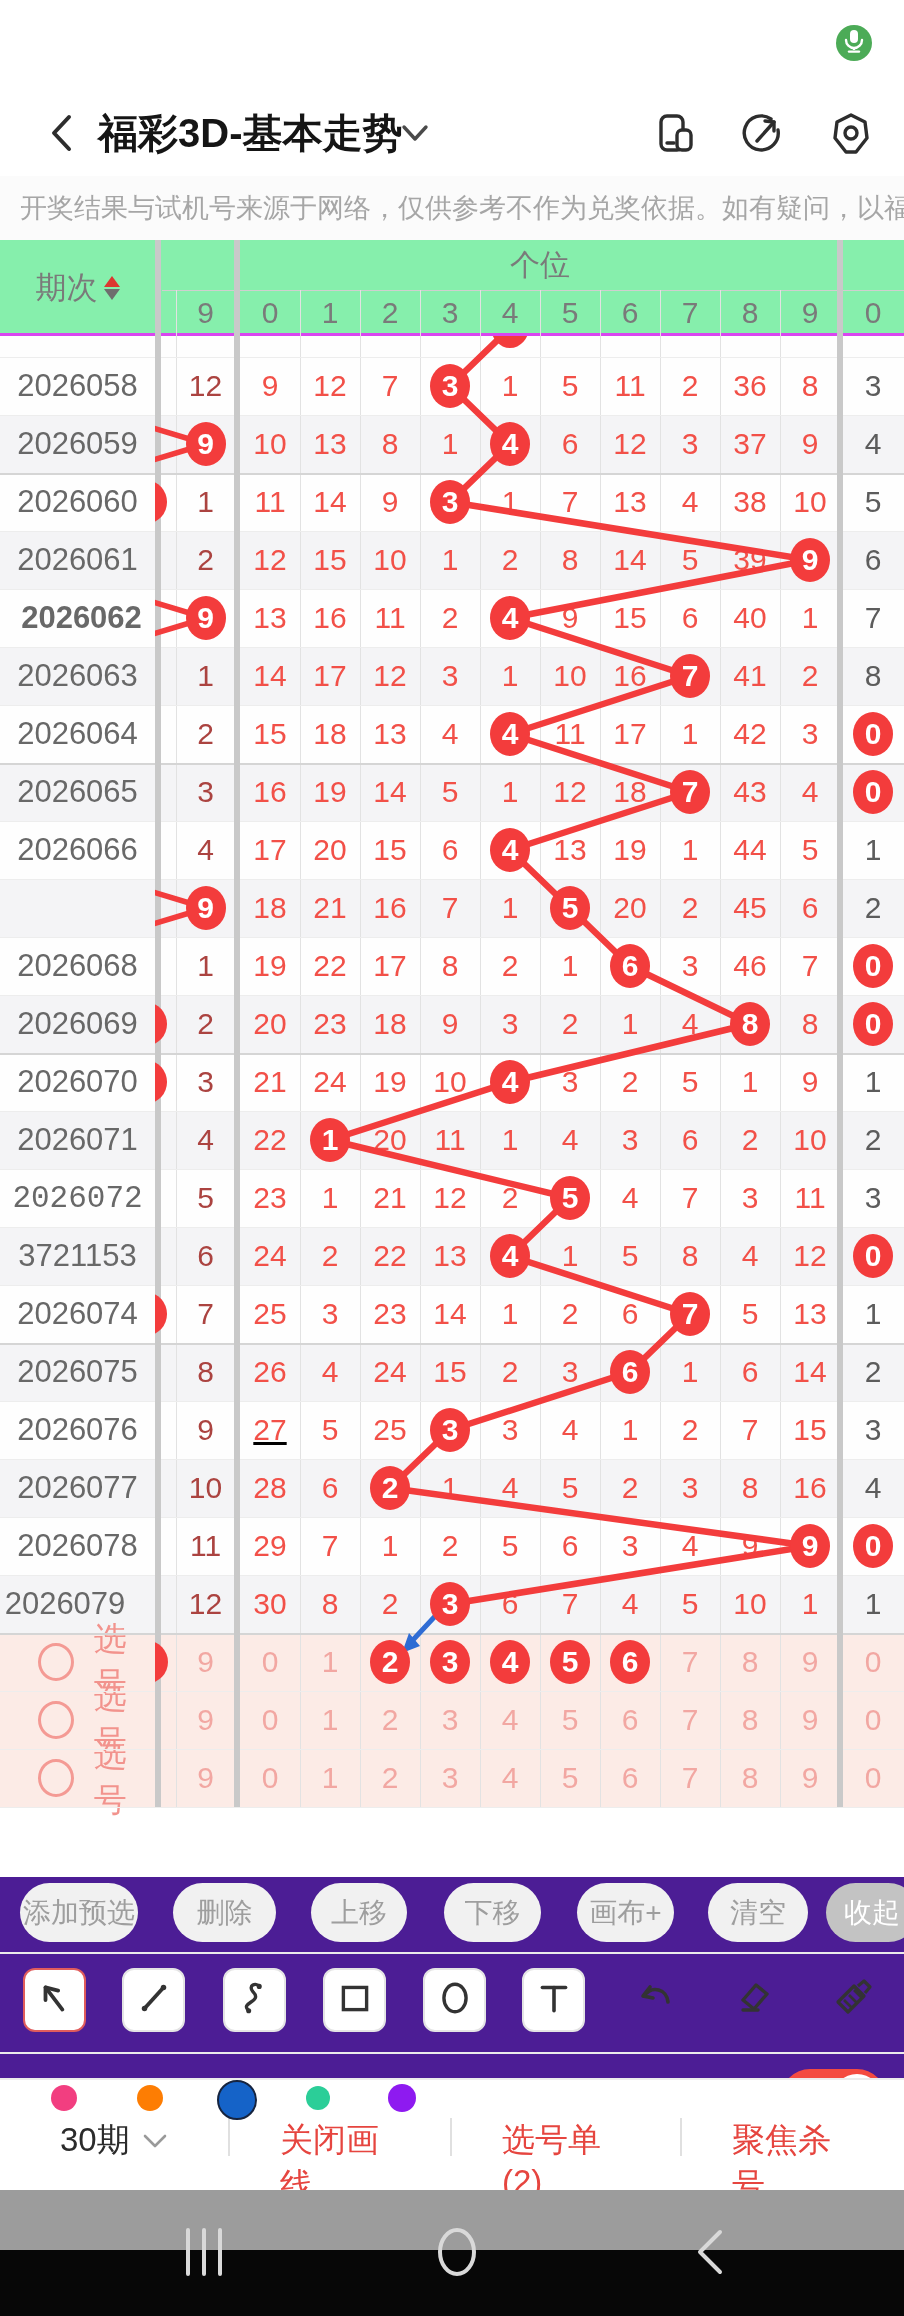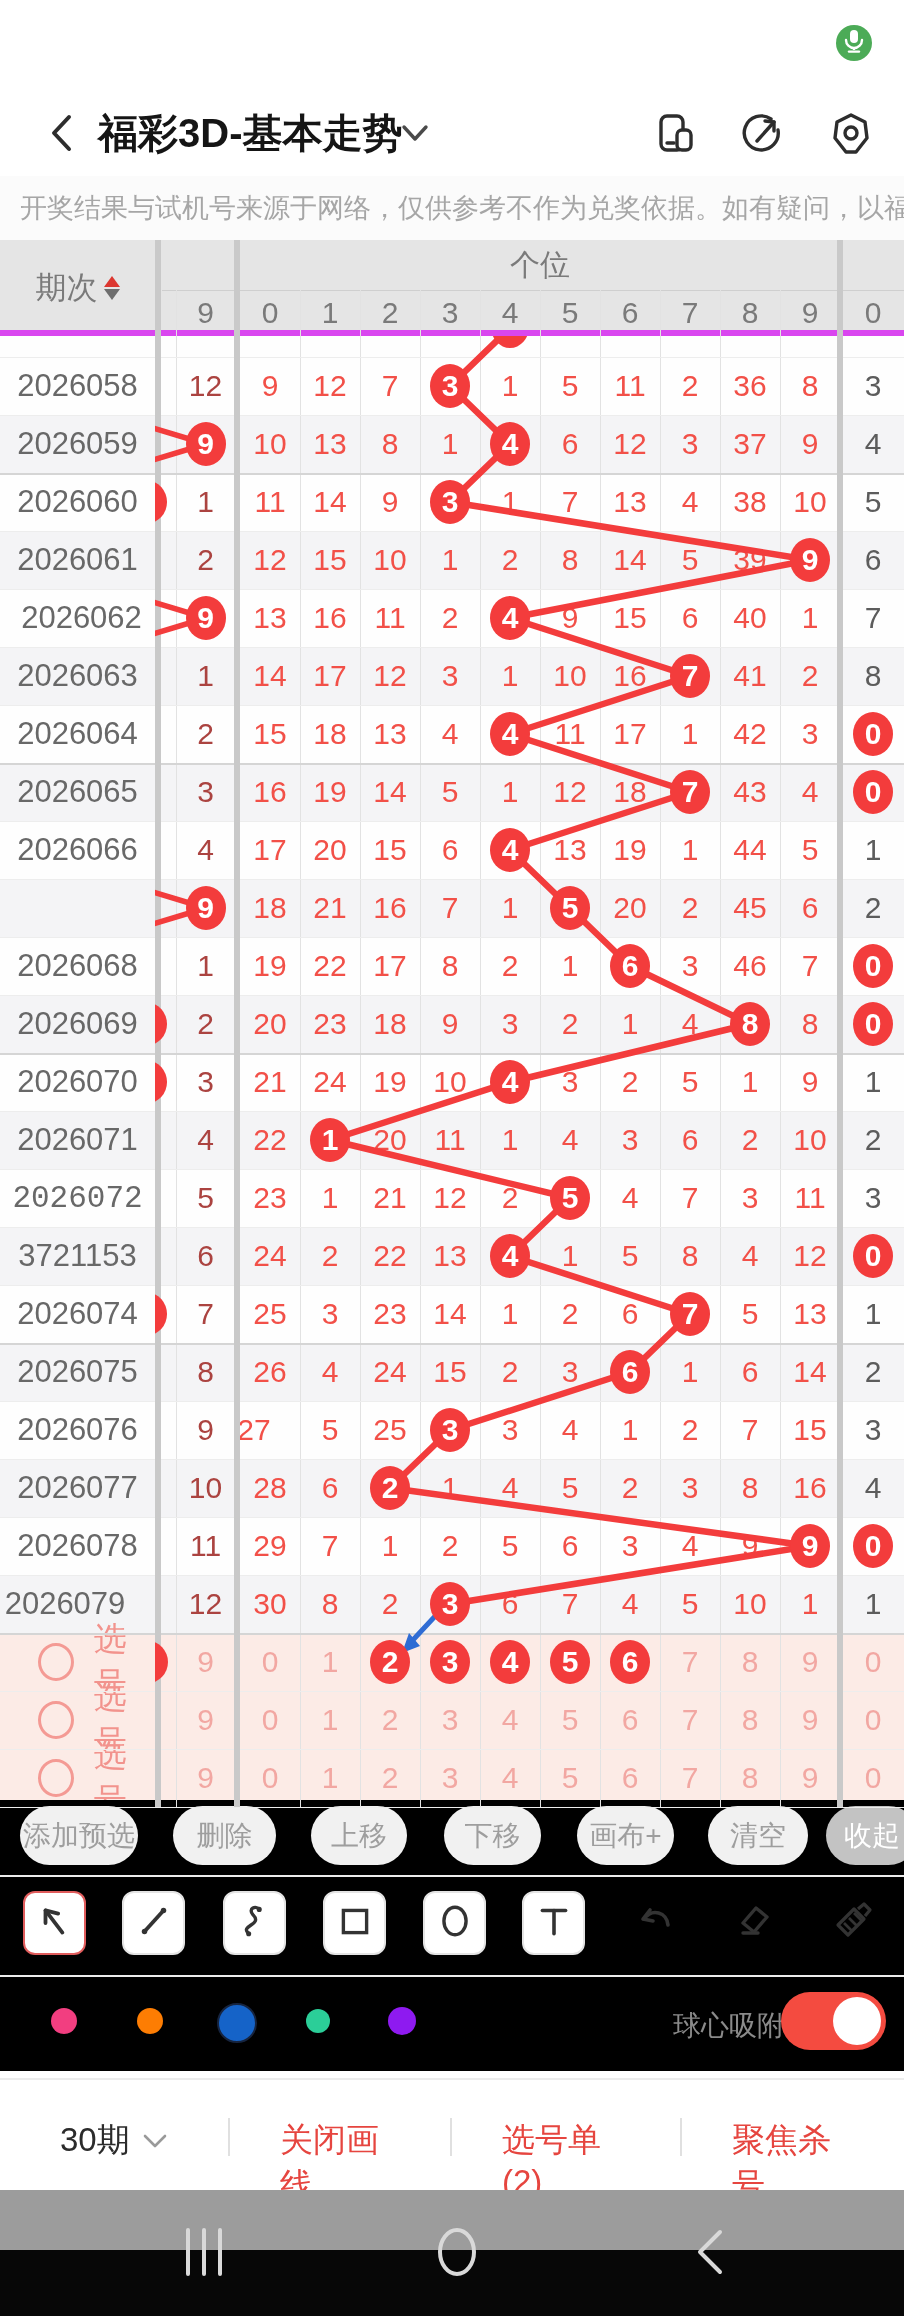--- a/index.html
+++ b/index.html
@@ -9,21 +9,21 @@
   .mic-btn{position:absolute;left:836px;top:25px;width:36px;height:36px;border-radius:50%;
            background:#4cab57;display:flex;align-items:center;justify-content:center;}
   .titlebar{position:absolute;top:90px;left:0;width:904px;height:86px;background:#fff;}
   .back-ic{position:absolute;left:42px;top:20px;}
   .page-title{position:absolute;left:98px;top:16px;font-size:40px;font-weight:bold;color:#151515;}
   .title-caret{position:absolute;left:398px;top:30px;}
   .hd-ic{position:absolute;top:22px;}
   .notice{position:absolute;top:176px;left:0;width:904px;height:64px;background:#fbfbfb;
           color:#a6a6a6;font-size:27px;line-height:64px;padding-left:20px;box-sizing:border-box;white-space:nowrap;overflow:hidden;}
   
-  .thead{position:absolute;top:240px;left:0;width:904px;height:96px;background:#e5e5e5;border-bottom:6px solid #d946ef;box-sizing:border-box;}
+  .thead{position:absolute;top:240px;left:0;width:904px;height:96px;background:#86efac;border-bottom:3px solid #d946ef;box-sizing:border-box;}
   .th-period{position:absolute;left:0;top:0;width:155px;height:96px;display:flex;align-items:center;justify-content:center;color:#7a7a7a;font-size:31px;}
   .tris{display:flex;flex-direction:column;margin-left:6px;}
   .tri-up{width:0;height:0;border-left:8px solid transparent;border-right:8px solid transparent;border-bottom:11px solid #dc3730;margin-bottom:2px;}
   .tri-down{width:0;height:0;border-left:8px solid transparent;border-right:8px solid transparent;border-top:11px solid #6e6e6e;}
   .th-group{position:absolute;left:240px;top:0;width:600px;height:50px;display:flex;align-items:center;justify-content:center;color:#7a7a7a;font-size:30px;}
   .tier-line{position:absolute;left:162px;top:50px;width:742px;height:1px;background:#cfcfcf;}
   .th-digit{position:absolute;top:50px;height:46px;display:flex;align-items:center;justify-content:center;color:#7a7a7a;font-size:30px;}
   .row{position:absolute;left:0;width:904px;height:58px;background:#fefefe;}
   .row.alt{background:#f4f4f6;}
   .row.pick{background:#fcebe6;}
@@ -37,21 +37,21 @@
        display:flex;align-items:center;justify-content:center;position:relative;z-index:6;}
   .pick-label-wrap{position:absolute;left:0;top:0;width:155px;height:58px;display:flex;align-items:center;}
   .pick-ring{width:32px;height:32px;border:3px solid #f49a94;border-radius:50%;margin-left:38px;}
   .pick-label{font-size:33px;color:#f2938d;margin-left:20px;}
   .gridv{position:absolute;width:1px;background:#e2e2e2;z-index:2;}
   .gridh{position:absolute;left:0;width:904px;height:1px;background:#ededed;z-index:2;}
   .gridh.strong{height:2px;background:#d5d5d5;}
   .thickbar{position:absolute;width:6px;background:#c9c9c9;z-index:3;}
   #overlay{position:absolute;left:155px;top:336px;z-index:4;pointer-events:none;}
   
-  .panel{position:absolute;top:1800px;left:0;width:904px;height:271px;background:#000000;}
+  .panel{position:absolute;top:1877px;left:0;width:904px;height:271px;background:#4c1d95;}
   .pill{position:absolute;top:6px;height:59px;border-radius:30px;background:#f1f1f1;color:#9e9e9e;
         font-size:28px;display:flex;align-items:center;justify-content:center;}
   .pill.dark{background:#c3c3c3;color:#fff;}
   .p-div1{position:absolute;top:75px;left:0;width:904px;height:2px;background:#ebebeb;}
   .p-div2{position:absolute;top:175px;left:0;width:904px;height:2px;background:#ebebeb;}
   .toolbox{position:absolute;top:91px;width:63px;height:64px;border:2px solid #e4e4e4;border-radius:12px;background:#fff;
            box-sizing:border-box;display:flex;align-items:center;justify-content:center;}
   .toolbox.sel{border-color:#e05c5c;}
   .loosetool{position:absolute;top:99px;width:48px;height:48px;display:flex;align-items:center;justify-content:center;}
   .dot{position:absolute;border-radius:50%;z-index:1;}
@@ -306,21 +306,21 @@
           <span class="val">39</span>
         </div>
         <div class="cellbox" style="left: 780px; width: 60px;">
           <span class="hit">9</span>
         </div>
         <div class="cellbox" style="left: 842px; width: 62px;">
           <span class="postval">6</span>
         </div>
       </div>
       <div class="row" style="top: 589px;">
-        <div class="cellbox" style="left: 0px; width: 163px;">
+        <div class="cellbox" style="left: 0px; width: 163px; font-weight: bold;">
           <span class="period">2026062</span>
         </div>
         <div class="cellbox" style="left: 177px; width: 57px;">
           <span class="hit">9</span>
         </div>
         <div class="cellbox" style="left: 240px; width: 60px;">
           <span class="val">13</span>
         </div>
         <div class="cellbox" style="left: 300px; width: 60px;">
           <span class="val">16</span>
@@ -883,21 +883,21 @@
           <span class="postval">2</span>
         </div>
       </div>
       <div class="row" style="top: 1401px;">
         <div class="cellbox" style="left: 0px; width: 155px;">
           <span class="period">2026076</span>
         </div>
         <div class="cellbox" style="left: 177px; width: 57px;">
           <span class="preval">9</span>
         </div>
-        <div class="cellbox" style="left: 224px; width: 60px;">
+        <div class="cellbox" style="left: 240px; width: 60px; text-decoration: underline;">
           <span class="val">27</span>
         </div>
         <div class="cellbox" style="left: 300px; width: 60px;">
           <span class="val">5</span>
         </div>
         <div class="cellbox" style="left: 360px; width: 60px;">
           <span class="val">25</span>
         </div>
         <div class="cellbox" style="left: 420px; width: 60px;">
           <span class="hit">3</span>

